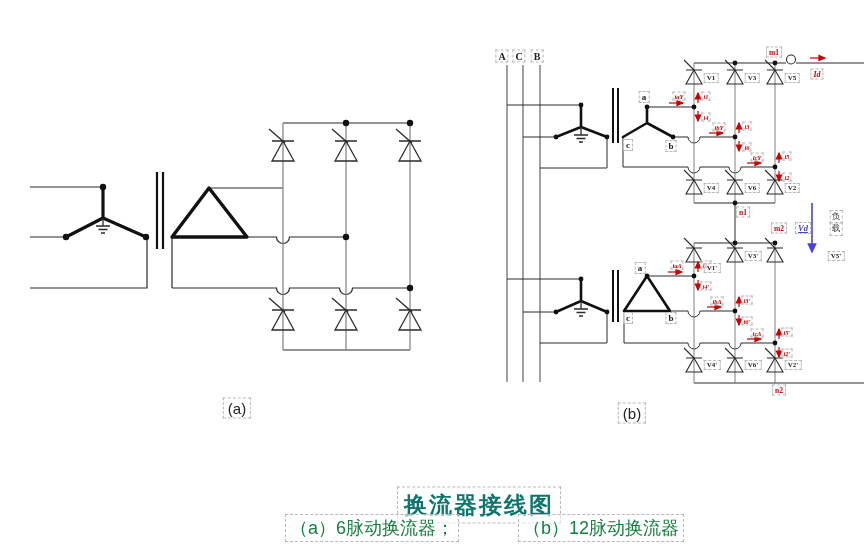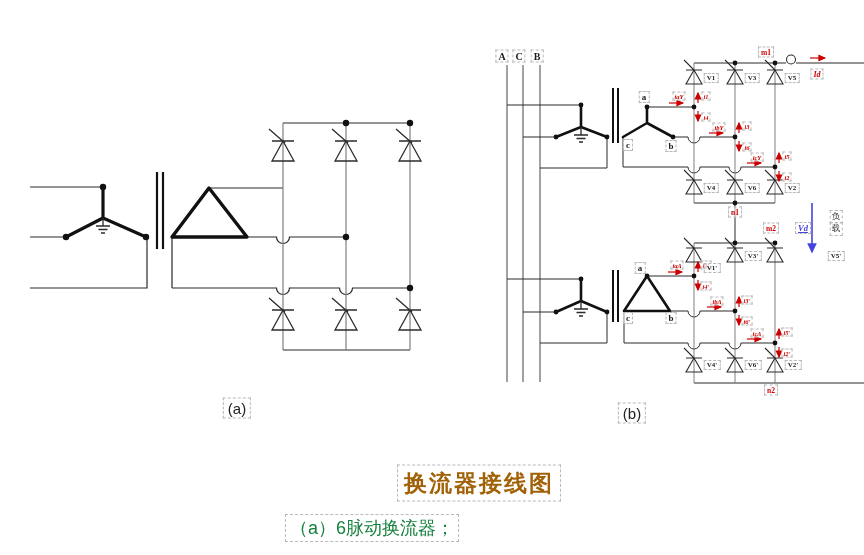--- a/index.html
+++ b/index.html
@@ -6,26 +6,26 @@
   #stage{position:relative;width:864px;height:555px;background:#fff;overflow:hidden;
          font-family:"Liberation Sans",sans-serif;}
   #stage svg{position:absolute;left:0;top:0;}
   .lbl{position:absolute;transform:translate(-50%,-50%);border:1px dashed #b9b9b9;
        padding:0 2px;line-height:1.05;white-space:nowrap;background:rgba(255,255,255,.55);
        color:#1c1c1c;}
   .bus{font:bold 10px "Liberation Serif",serif;}
   .term{font:bold 9px "Liberation Serif",serif;}
   .vlbl{font:bold 7px "Liberation Serif",serif;}
   .cur{font:italic bold 6.5px "Liberation Serif",serif;color:#cc0000;padding:0 1px;}
-  .node{font:bold 7.5px "Liberation Serif",serif;color:#d40000;}
+  .node{font:bold 7.5px "Liberation Serif",serif;color:#d40000;margin-left:8px;}
   .idl{font:italic bold 8px "Liberation Serif",serif;color:#cc0000;margin-top:25px;}
   .vd{font:italic bold 8.5px "Liberation Serif",serif;color:#4444dd;text-decoration:underline;}
   .load{font:8.5px "Liberation Sans",sans-serif;color:#333;padding:0 1px;}
   .panel{font:15px "Liberation Sans",sans-serif;color:#222;padding:1px 4px;}
-  .fig-title{font:bold 23px "Liberation Sans",sans-serif;color:#a16207;padding:2px 6px;letter-spacing:2px;}
+  .fig-title{font:bold 23px "Liberation Sans",sans-serif;color:#0f766e;padding:2px 6px;letter-spacing:2px;margin-top:22px;}
   .cap{font:18px "Liberation Sans",sans-serif;color:#15803d;padding:1px 4px;}
 </style>
 </head>
 <body>
 
 <div id="stage">
 
 <svg width="864" height="555" viewBox="0 0 864 555">
   <defs>
     <marker id="mr" markerWidth="7" markerHeight="7" refX="5.5" refY="3" orient="auto">
@@ -222,14 +222,15 @@
 <div class="lbl vlbl" style="left:753px;top:365px">V6'</div>
 <div class="lbl vlbl" style="left:793px;top:365px">V2'</div>
 
 <div class="lbl node" style="left:771px;top:390px">n2</div>
 
 <div class="lbl panel" style="left:237px;top:408px">(a)</div>
 <div class="lbl panel" style="left:632px;top:413px">(b)</div>
 
 <div class="lbl fig-title" style="left:479px;top:483px">换流器接线图</div>
 <div class="lbl cap" style="left:372px;top:528px">（a）6脉动换流器；</div>
+<div class="lbl cap" style="left:601px;top:528px">（b）12脉动换流器</div>
 
 </div>
 
 </body></html>

